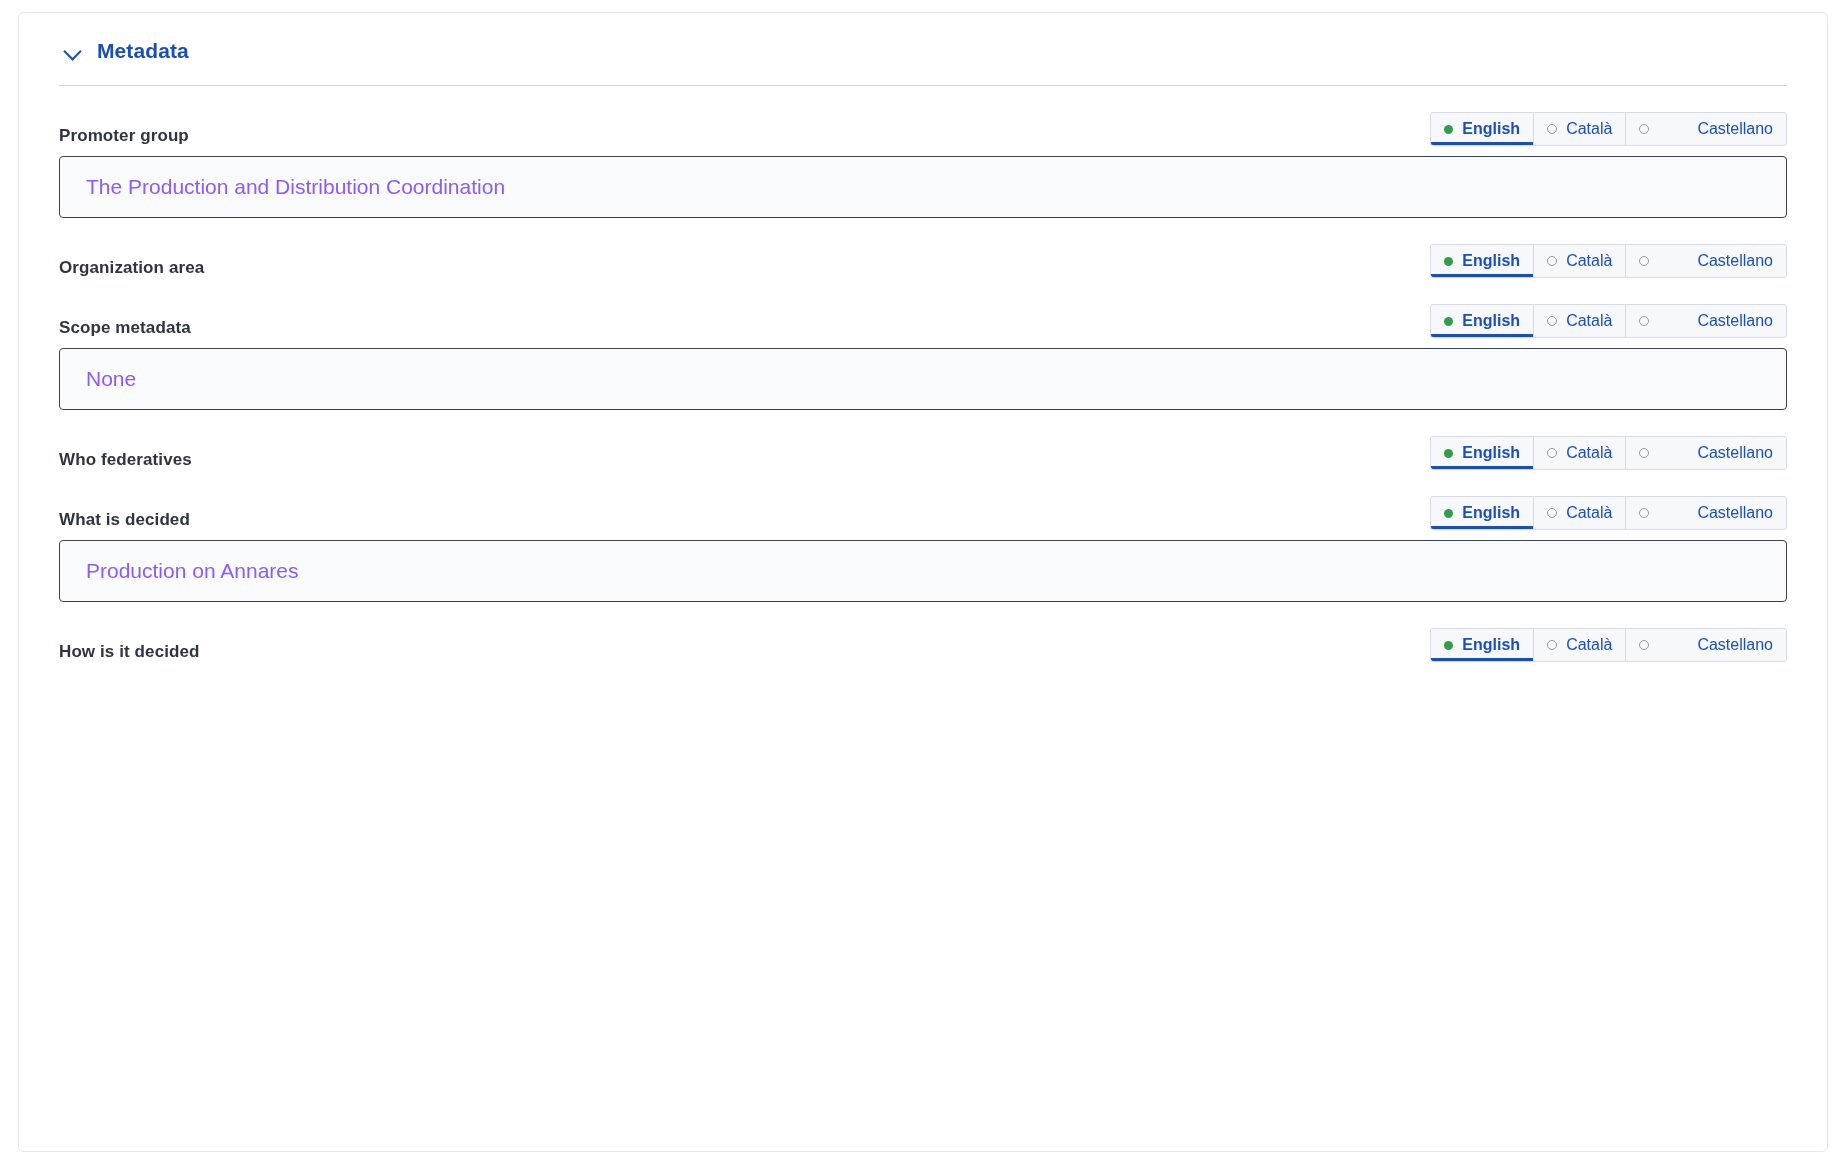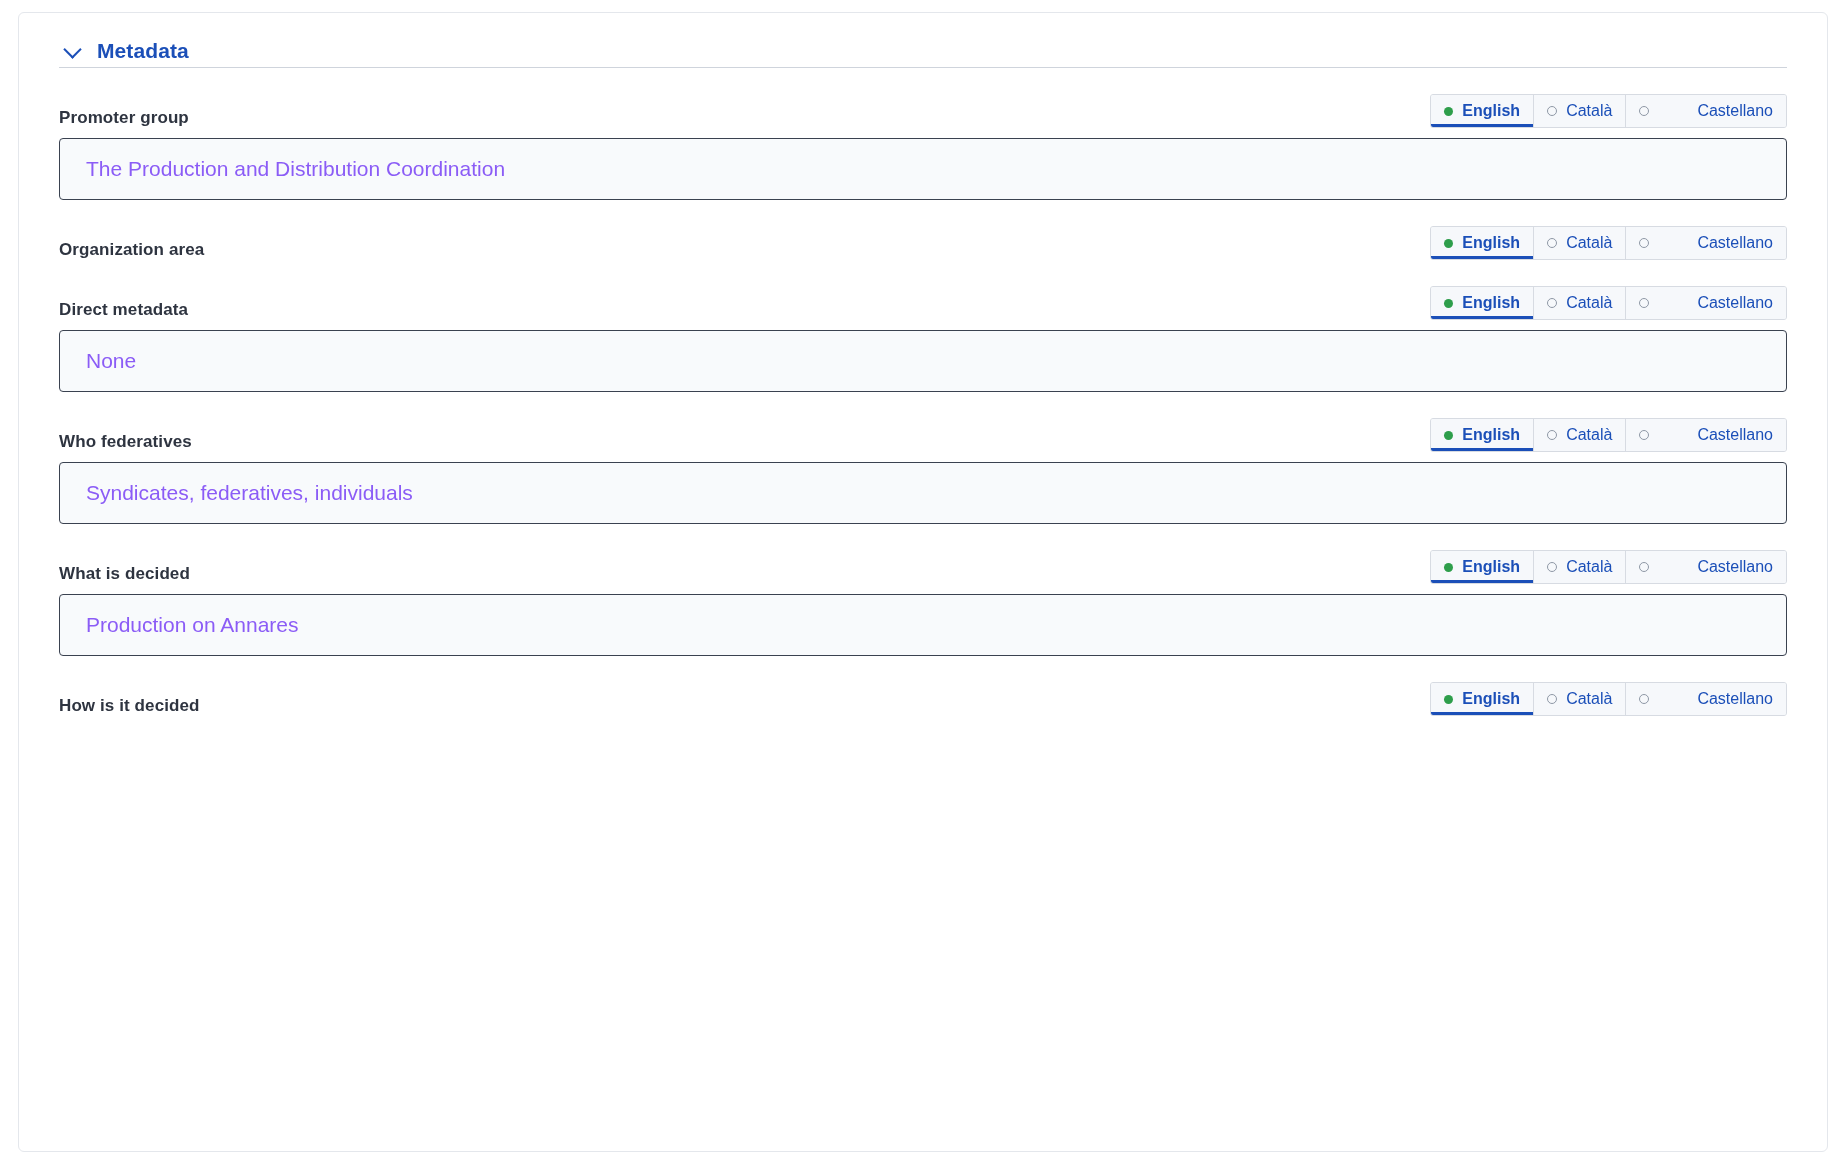--- a/index.html
+++ b/index.html
@@ -21,24 +21,24 @@
     border: 1px solid #e4e7ec;
     border-radius: 6px;
     padding: 26px 0 34px 0;
     box-sizing: border-box;
     min-height: 1140px;
   }
 
   
   .section-header {
     display: flex;
-    align-items: flex-start;
+    align-items: flex-end;
     gap: 12px;
     padding: 0 40px 0 44px;
-    margin-bottom: 4px;
+    margin-bottom: 22px;
   }
   .chev {
     width: 22px;
     height: 22px;
     display: inline-block;
     flex: 0 0 auto;
     position: relative;
   }
   .chev::before {
     content: "";
@@ -188,21 +188,21 @@
         <div class="locale">
           <span class="dot empty"></span>
           <span>Castellano</span>
         </div>
       </div>
     </div>
   </div>
 
   <div class="field">
     <div class="field-top">
-      <span class="field-label">Direct metadata</span>
+      <span class="field-label">Scope metadata</span>
       <div class="locales">
         <div class="locale active">
           <span class="dot filled"></span>
           <span>English</span>
         </div>
         <div class="locale">
           <span class="dot empty"></span>
           <span>Català</span>
         </div>
         <div class="locale">
@@ -225,21 +225,20 @@
         <div class="locale">
           <span class="dot empty"></span>
           <span>Català</span>
         </div>
         <div class="locale">
           <span class="dot empty"></span>
           <span>Castellano</span>
         </div>
       </div>
     </div>
-    <input class="field-input" type="text" value="Syndicates, federatives, individuals" style="">
   </div>
 
   <div class="field">
     <div class="field-top">
       <span class="field-label">What is decided</span>
       <div class="locales">
         <div class="locale active">
           <span class="dot filled"></span>
           <span>English</span>
         </div>

